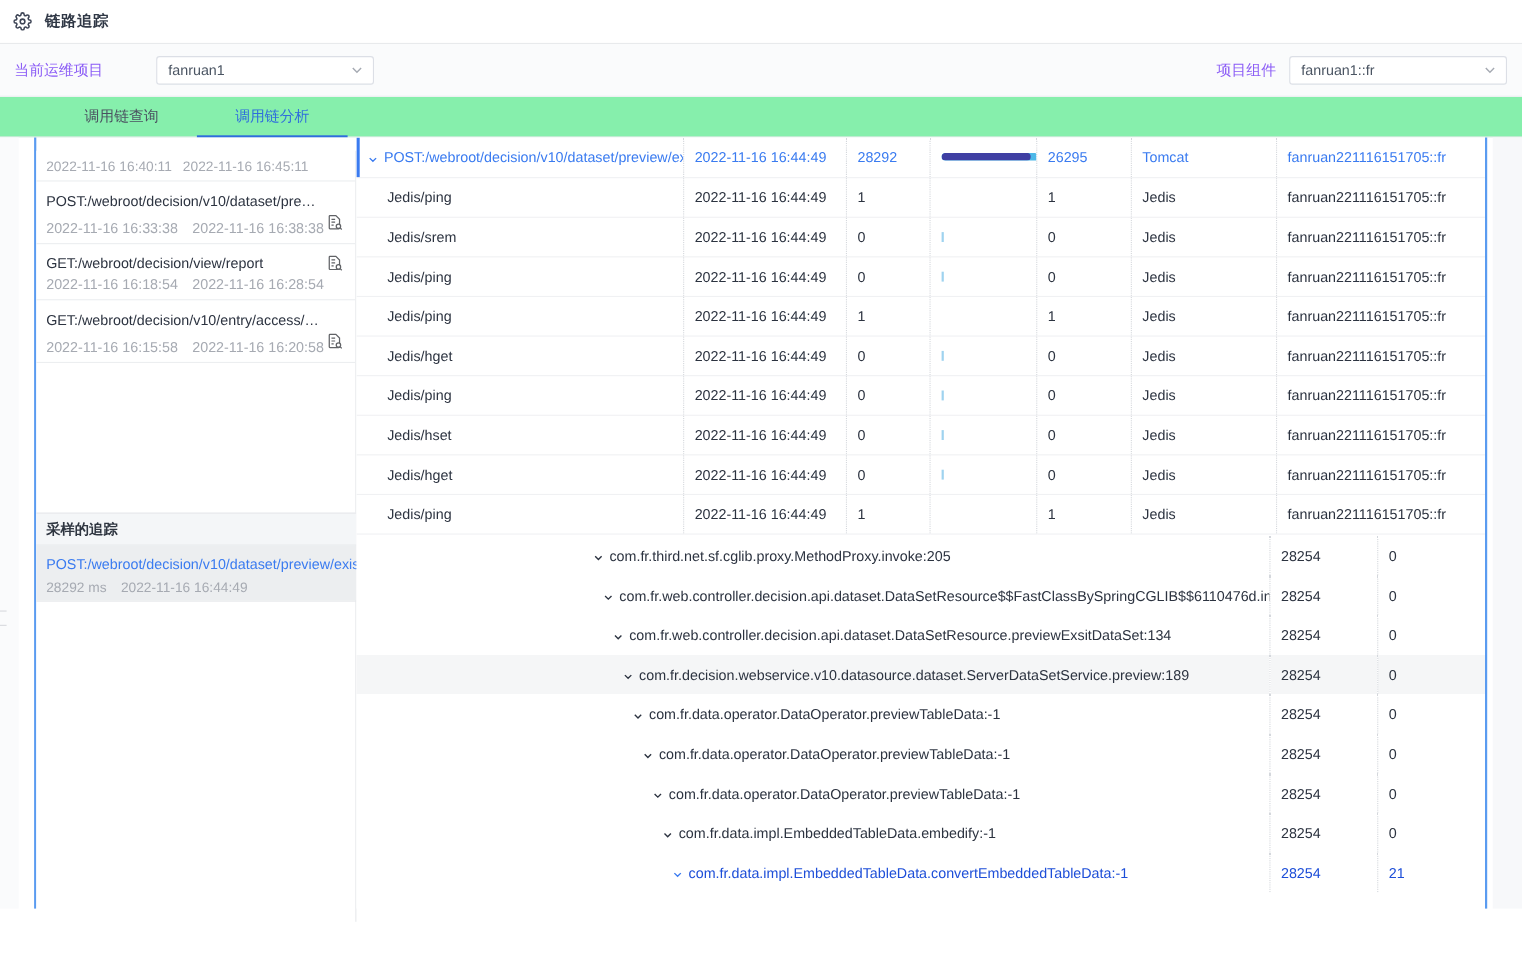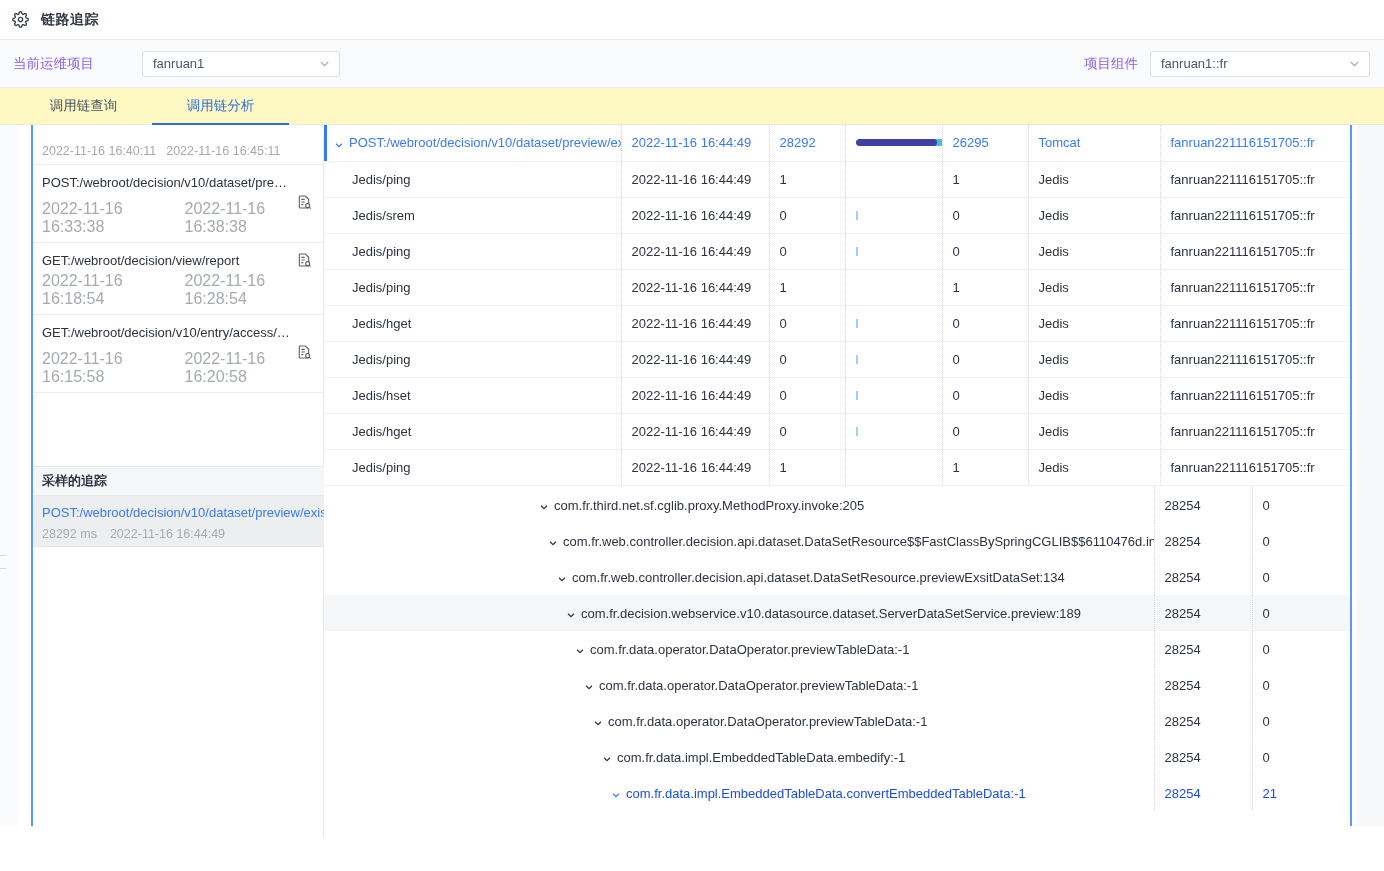--- a/index.html
+++ b/index.html
@@ -29,28 +29,28 @@
   }
   .lbl { font-size: 13.5px; color: #8b5cf6; }
   .select {
     height: 26px; border: 1px solid #dcdfe6; border-radius: 3px;
     background: #fff; display: flex; align-items: center;
     padding: 0 8px 0 10px; font-size: 13px; color: #4b5563;
     justify-content: space-between;
     gap: 28px;
   }
   .sel-left { width: 198px; margin-left: 48px; }
-  .sel-right { width: 220px; margin-left: 12px; }
+  .sel-right { width: 198px; margin-left: 12px; }
   .chev { width: 13px; height: 13px; flex: 0 0 13px; opacity: .6; }
   .spacer { flex: 1 1 auto; }
 
   
   .tabbar {
-    height: 37px; background: #fef9c3; border-bottom: 1px solid #e6e8eb;
-    display: flex; align-items: stretch; padding-left: 15px;
+    height: 37px; background: #86efac; border-bottom: 1px solid #e6e8eb;
+    display: flex; align-items: stretch; padding-left: 42px;
   }
   .tab {
     display: flex; align-items: center; justify-content: center;
     font-size: 13.5px; color: #4a5160; width: 137px; position: relative;
     cursor: pointer;
   }
   .tab.active { color: #2f6ddd; }
   .tab.active::after {
     content: ""; position: absolute; left: 0; right: 0; bottom: -1px;
     height: 2px; background: #2f6ddd;
@@ -86,21 +86,21 @@
     background: #fff; border-right: 1px solid #e7e9ec;
   }
   .tl-row0 {
     height: 28px; display: flex; align-items: center; gap: 10px;
     padding-left: 9px; font-size: 12.5px; color: #a6aab2;
     border-bottom: 1px solid #eceef0;
   }
   .tl-item { border-bottom: 1px solid #eceef0; padding: 9px 9px 6px 9px; position: relative; }
   .tl-name { font-size: 13px; color: #2c3340; white-space: nowrap;
              overflow: hidden; text-overflow: ellipsis; width: 248px; line-height: 17px;}
-  .tl-times { font-size: 16px; color: #a6aab2; display: flex; gap: 13px; margin-top: 9px; }
+  .tl-times { font-size: 13px; color: #a6aab2; display: flex; gap: 13px; margin-top: 9px; }
   .tl-times.tight { margin-top: 3px; }
   .doc-ico { position: absolute; right: 11px; width: 16px; height: 16px; }
   .doc-ico.low { top: 29px; }
   .doc-ico.mid { top: 9px; }
 
   .sampled-head {
     position: absolute; left: 0; top: 329px; width: 291px; height: 30px;
     background: #f4f6f8; border-top: 1px solid #e7e9ec; border-bottom: 1px solid #e7e9ec;
     display: flex; align-items: center; padding-left: 9px;
     font-size: 13px; font-weight: 700; color: #2e3540;

